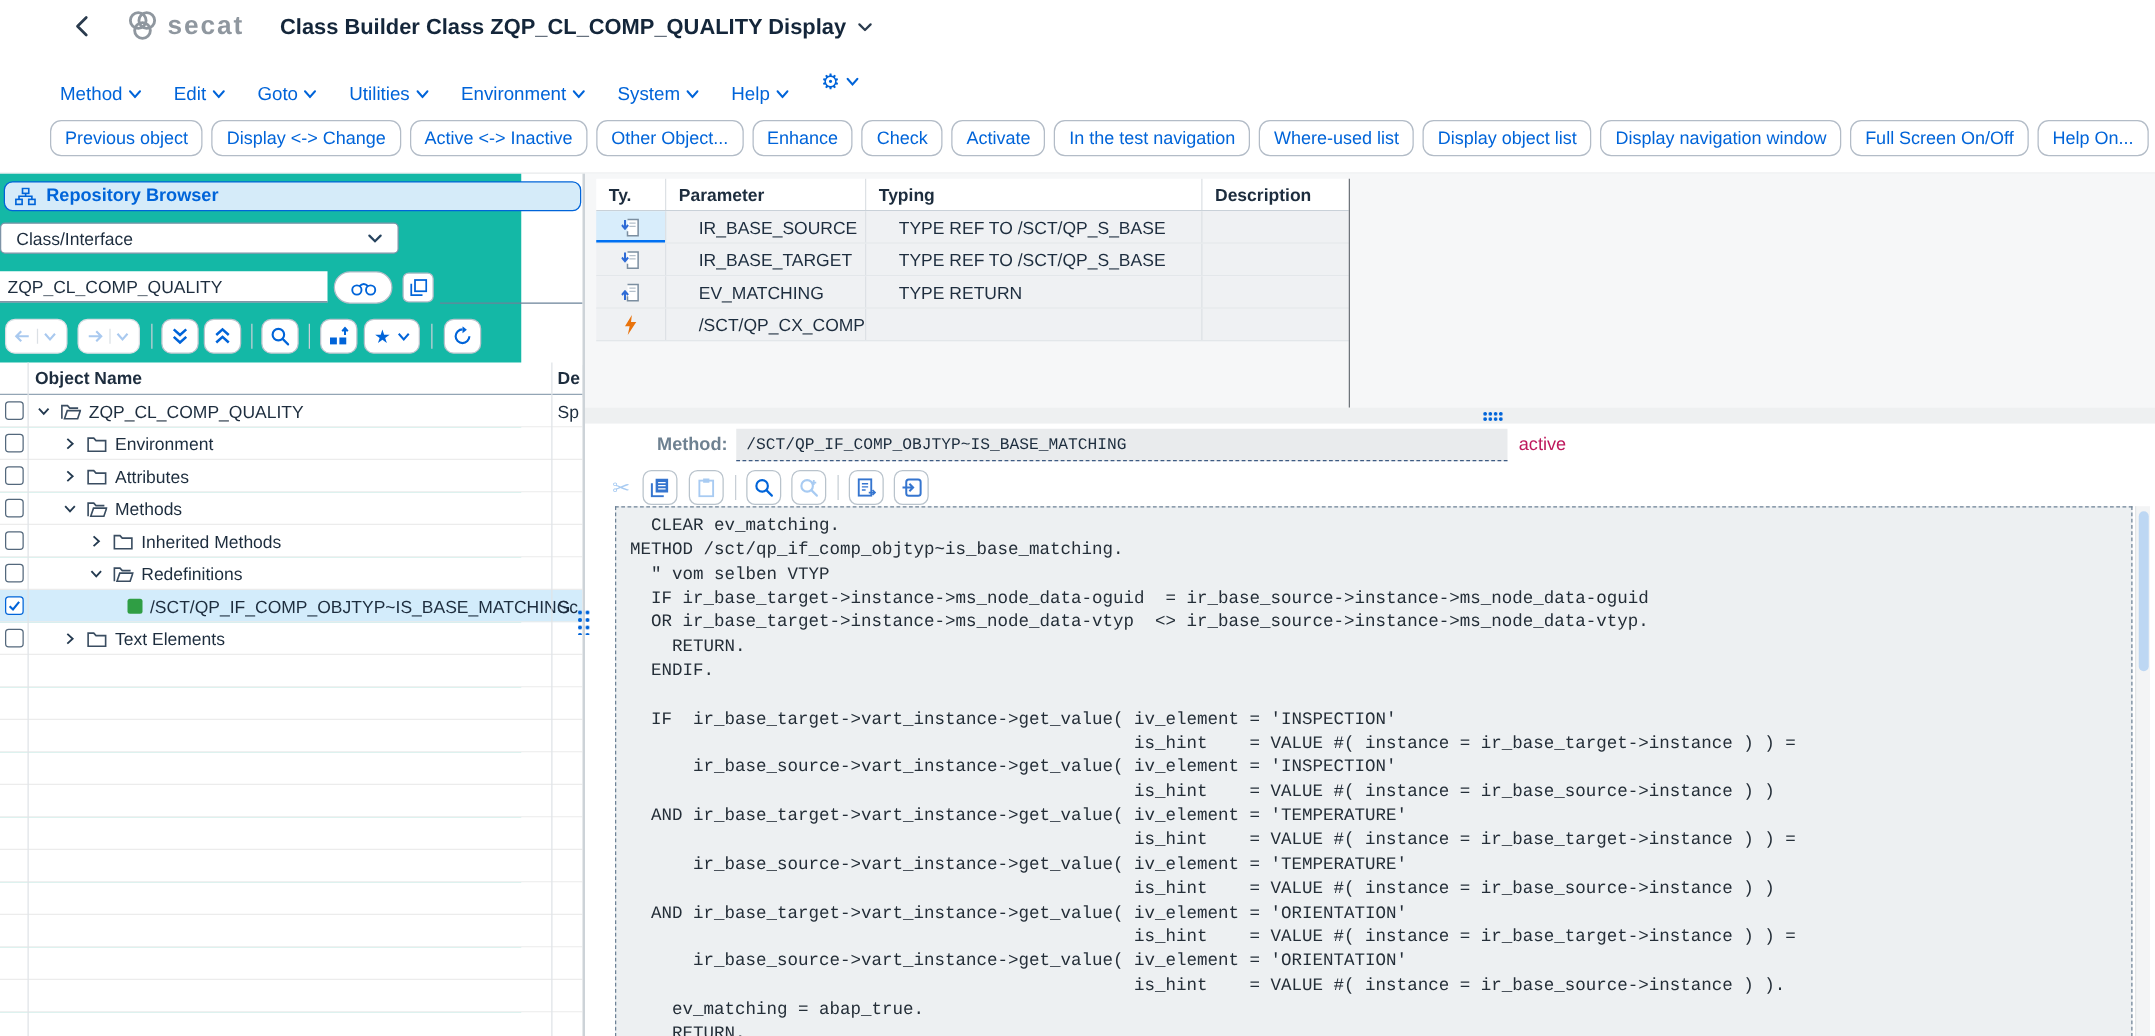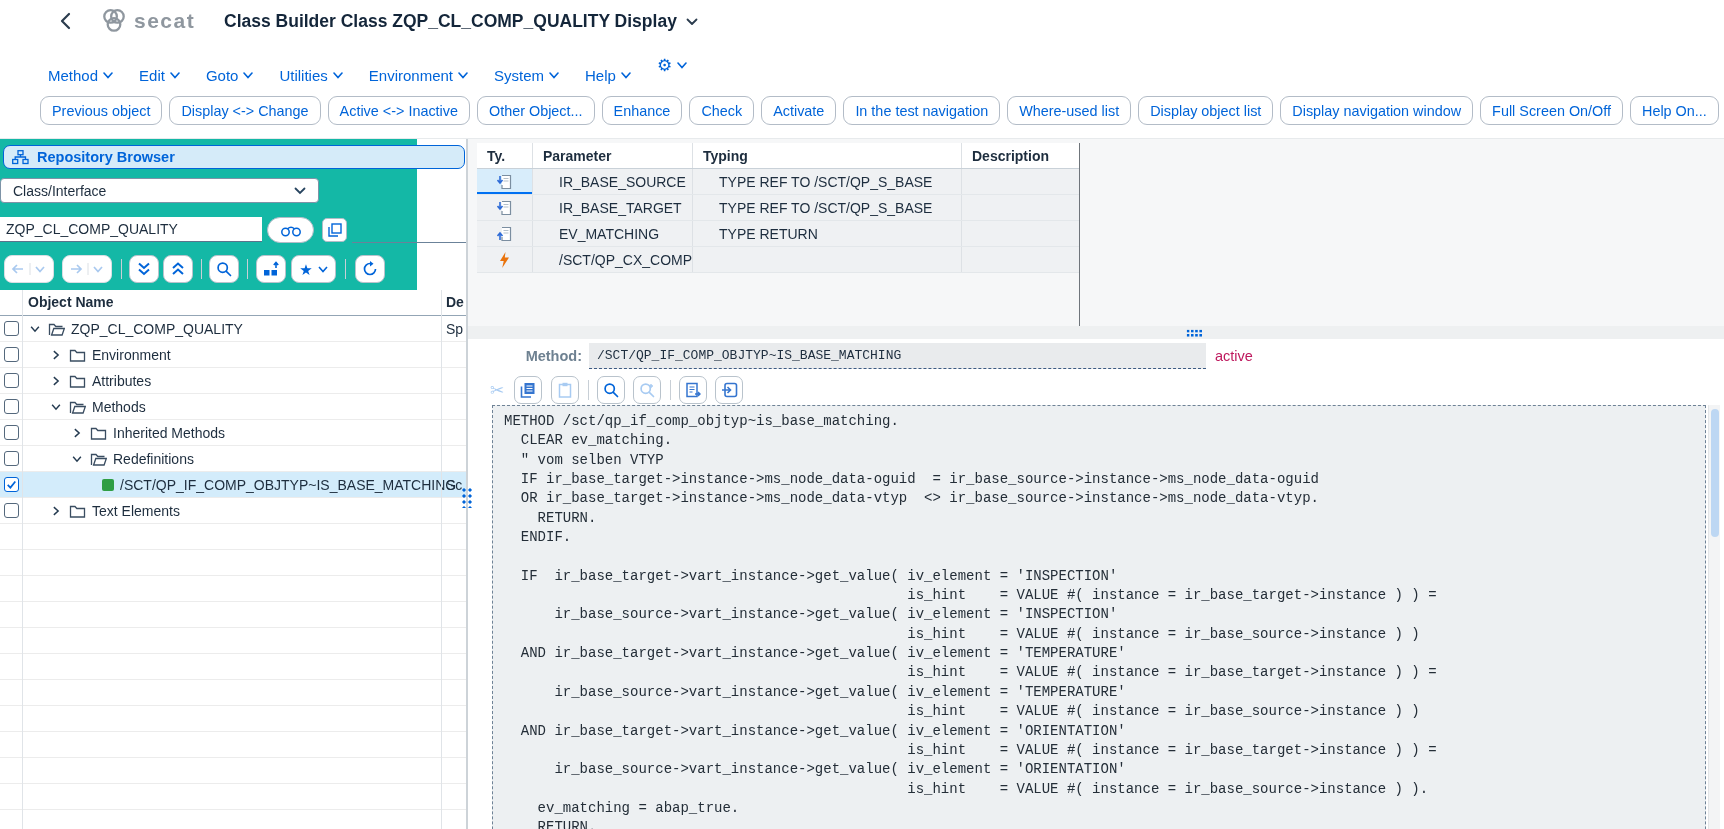--- a/index.html
+++ b/index.html
@@ -548,22 +548,22 @@
         </div>
         <div class="ebtn" style="left:247px;">
           <svg width="17" height="16" viewBox="0 0 17 16">
             <rect x="4" y="1.5" width="11.5" height="13" rx="2" fill="none" stroke="#3575cf" stroke-width="1.6"></rect>
             <path d="M1 8 H9 M6.5 5 L9.5 8 L6.5 11" fill="none" stroke="#3575cf" stroke-width="1.6"></path>
           </svg>
         </div>
       </div>
 
       <div class="codebox">
+        <div class="cl">  CLEAR ev_matching.</div>
         <div class="cl">METHOD /sct/qp_if_comp_objtyp~is_base_matching.</div>
-        <div class="cl">  CLEAR ev_matching.</div>
         <div class="cl">  " vom selben VTYP</div>
         <div class="cl">  IF ir_base_target-&gt;instance-&gt;ms_node_data-oguid  = ir_base_source-&gt;instance-&gt;ms_node_data-oguid</div>
         <div class="cl">  OR ir_base_target-&gt;instance-&gt;ms_node_data-vtyp  &lt;&gt; ir_base_source-&gt;instance-&gt;ms_node_data-vtyp.</div>
         <div class="cl">    RETURN.</div>
         <div class="cl">  ENDIF.</div>
         <div class="cl"></div>
         <div class="cl">  IF  ir_base_target-&gt;vart_instance-&gt;get_value( iv_element = 'INSPECTION'</div>
         <div class="cl">                                                is_hint    = VALUE #( instance = ir_base_target-&gt;instance ) ) =</div>
         <div class="cl">      ir_base_source-&gt;vart_instance-&gt;get_value( iv_element = 'INSPECTION'</div>
         <div class="cl">                                                is_hint    = VALUE #( instance = ir_base_source-&gt;instance ) )</div>

